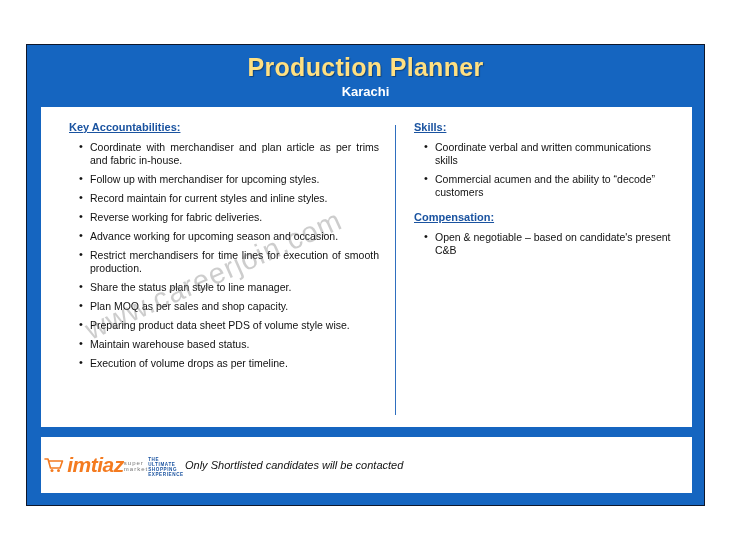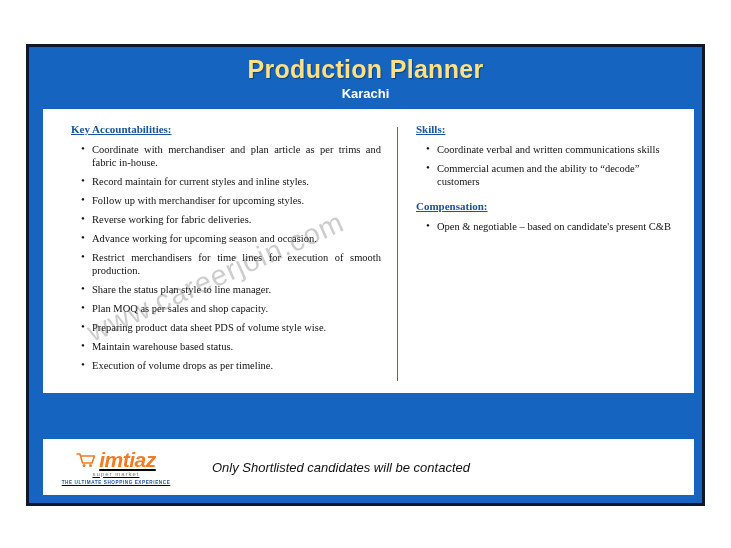--- a/index.html
+++ b/index.html
@@ -13,21 +13,21 @@
     font-family: "Liberation Sans", sans-serif;
     overflow: hidden;
   }
   .poster {
     position: absolute;
     left: 26px;
     top: 44px;
     width: 679px;
     height: 462px;
     background: #1565c0;
-    border: 3px solid #0f172a;
+    border: 1px solid #0f172a;
     box-sizing: border-box;
   }
   
   .header {
     height: 62px;
     text-align: center;
     padding-top: 8px;
     box-sizing: border-box;
   }
   .header-title {
@@ -44,26 +44,25 @@
     color: #ffffff;
     line-height: 18px;
     margin-top: 2px;
   }
   
   .body-panel {
     position: absolute;
     left: 14px;
     top: 62px;
     width: 651px;
-    height: 284px;
+    height: 320px;
     background: #ffffff;
     box-sizing: border-box;
     padding: 14px 10px 8px 10px;
     display: flex;
-    font-family: Liberation Serif, serif;
   }
   .col-left {
     width: 340px;
     padding-left: 18px;
     box-sizing: border-box;
   }
   .col-divider {
     width: 1px;
     background: #2f6fbf;
     margin: 4px 10px 4px 4px;
@@ -122,26 +121,25 @@
     height: 56px;
     background: #ffffff;
     box-sizing: border-box;
     display: flex;
     align-items: center;
     padding: 0 10px;
   }
   .logo-wrap {
     width: 120px;
     display: flex;
-    flex-direction: column;
+    flex-direction: row;
     align-items: center;
     justify-content: center;
     padding-left: 6px;
     box-sizing: border-box;
-    text-decoration: underline;
   }
   .logo-row {
     display: flex;
     align-items: center;
   }
   .logo-cart {
     width: 20px;
     height: 16px;
     margin-right: 3px;
     position: relative;
@@ -179,23 +177,22 @@
     text-decoration: underline;
     font-weight: bold;
     font-size: 10.5px;
   }
   .footer-note {
     font-style: italic;
     font-size: 8.5px;
   }
   .footer-line2 {
     font-style: italic;
-    font-size: 13px;
+    font-size: 11px;
     margin-top: 1px;
-    margin-left: 25px;
   }
   
   .watermark {
     position: absolute;
     left: 60px;
     top: 150px;
     width: 520px;
     height: 260px;
     pointer-events: none;
     z-index: 5;
@@ -222,22 +219,22 @@
     <div class="header-title">Production Planner</div>
     <div class="header-sub">Karachi</div>
   </div>
 
   <div class="body-panel">
 
     <div class="col-left">
       <span class="sec-title">Key Accountabilities:</span>
       <ul class="bullets">
         <li>Coordinate with merchandiser and plan article as per trims and fabric in-house.</li>
+        <li>Follow up with merchandiser for upcoming styles.</li>
         <li>Record maintain for current styles and inline styles.</li>
-        <li>Follow up with merchandiser for upcoming styles.</li>
         <li>Reverse working for fabric deliveries.</li>
         <li>Advance working for upcoming season and occasion.</li>
         <li>Restrict merchandisers for time lines for execution of smooth production.</li>
         <li>Share the status plan style to line manager.</li>
         <li>Plan MOQ as per sales and shop capacity.</li>
         <li>Preparing product data sheet PDS of volume style wise.</li>
         <li>Maintain warehouse based status.</li>
         <li>Execution of volume drops as per timeline.</li>
       </ul>
     </div>

